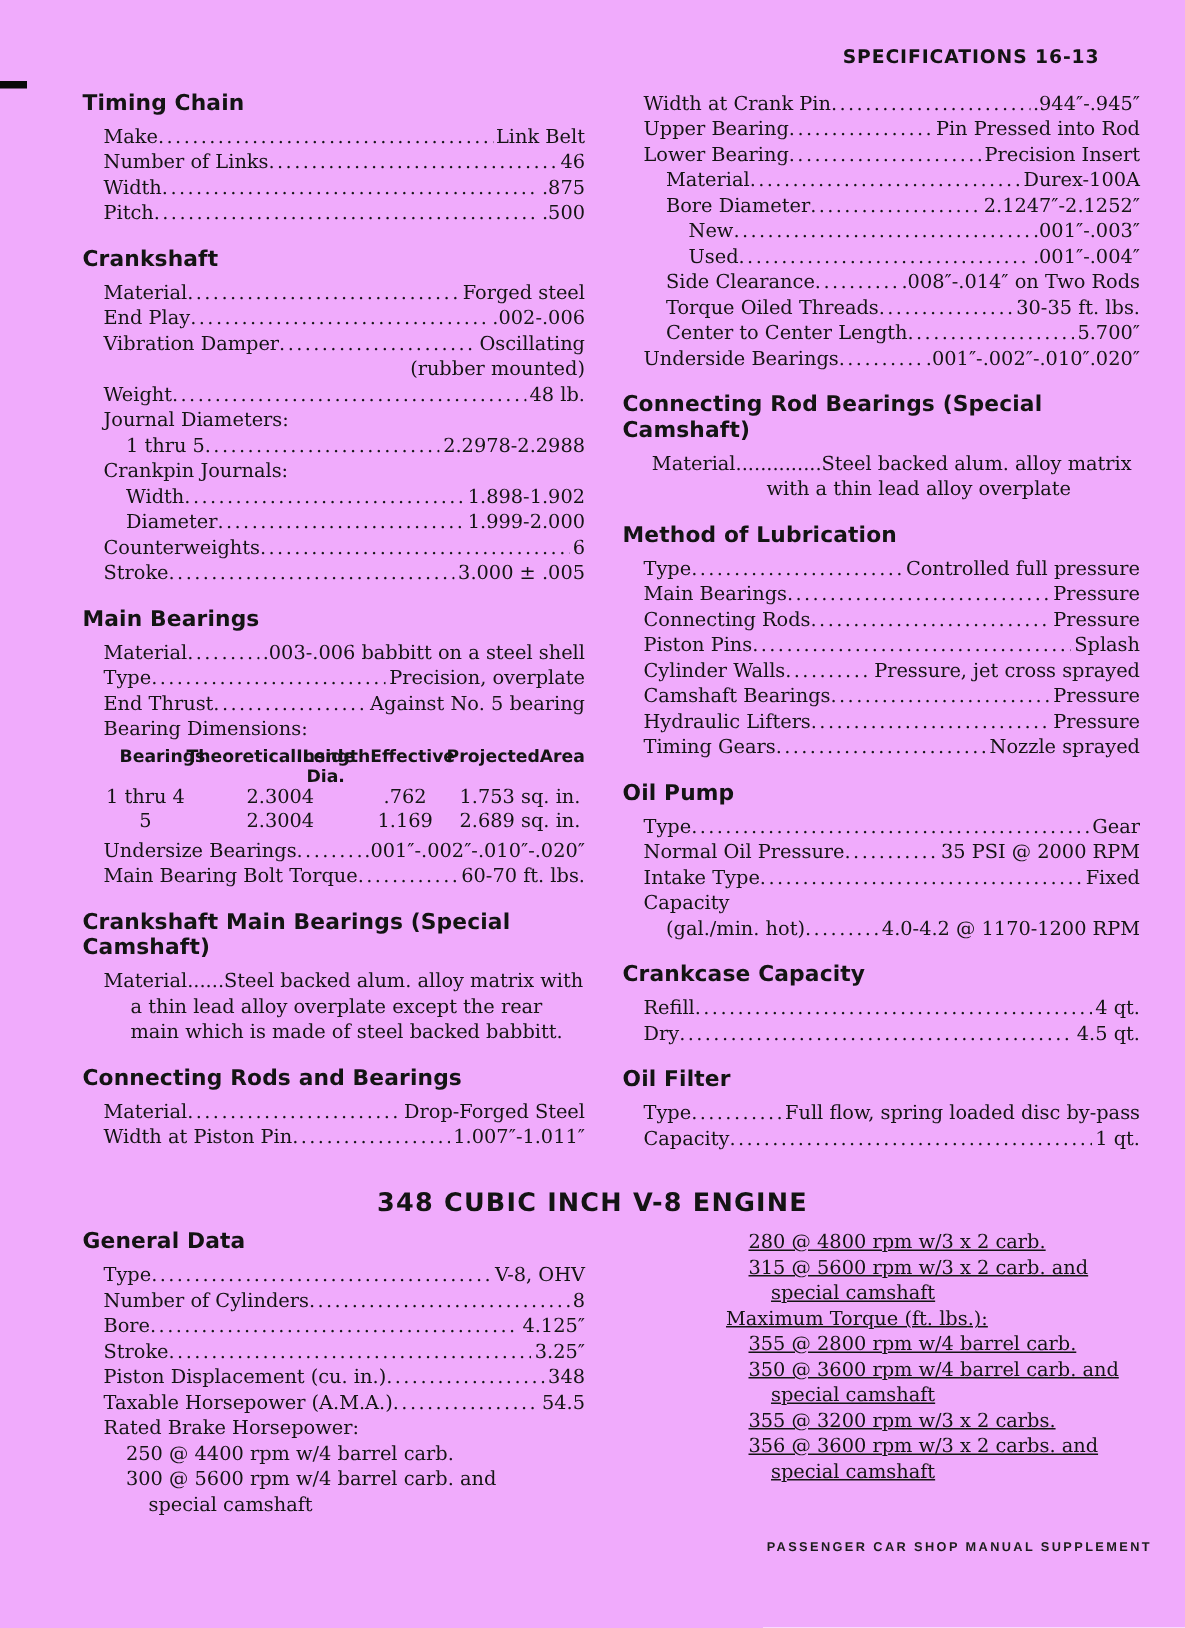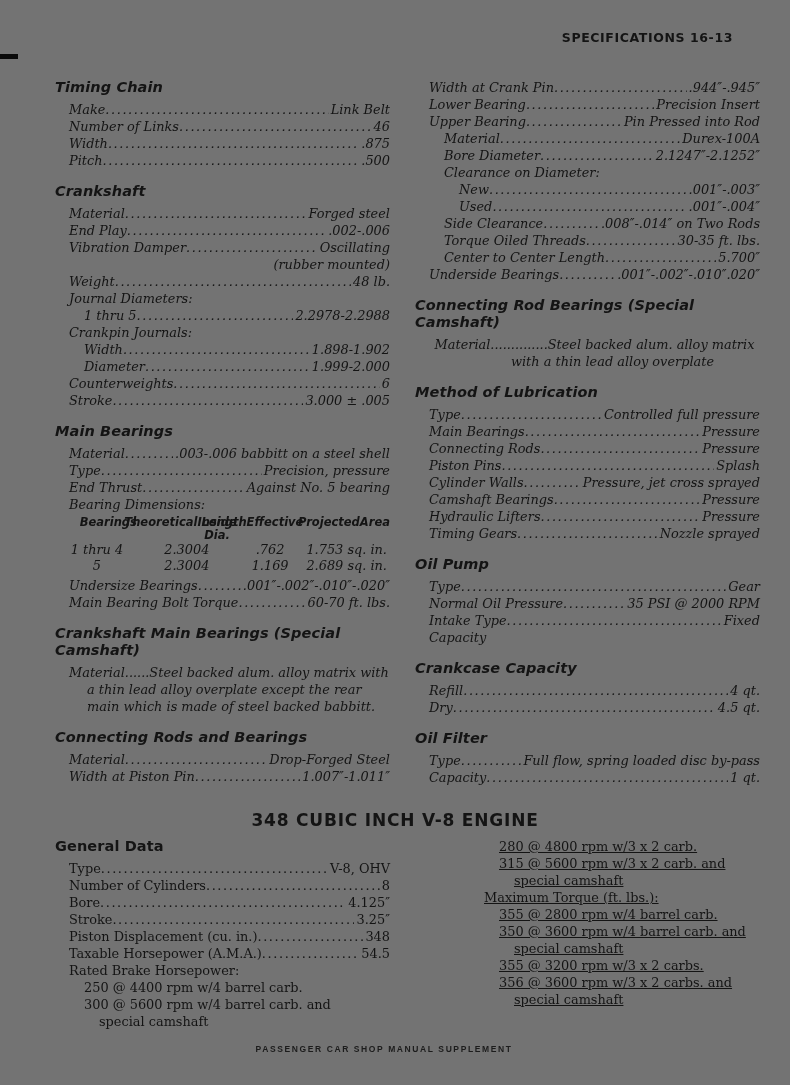--- a/index.html
+++ b/index.html
@@ -1,35 +1,35 @@
 <!DOCTYPE html>
 <html><head>
 <meta charset="utf-8">
 <style>
   html,body { margin:0; padding:0; background:#ffffff; }
   .page {
     position:relative;
     width:790px; height:1085px;
-    background:#737373;
+    background:#f0abfc;
     color:#141414;
     font-family:"DejaVu Serif", serif;
     overflow:hidden;
     box-sizing:border-box;
   }
   .artifact { position:absolute; left:0; top:54px; width:18px; height:5px; background:#0a0a0a; }
   .page-header {
     text-align:right;
     padding:30px 57px 0 0;
     font-family:"DejaVu Sans", sans-serif;
     font-weight:bold;
     font-size:12.5px;
     letter-spacing:0.6px;
   }
   .columns { display:flex; padding:0 30px 0 55px; gap:25px; box-sizing:border-box; }
-  .columns.top { margin-top:34px;font-style:italic; }
+  .columns.top { margin-top:16px; }
   .columns.bottom { margin-top:8px; }
   .col { box-sizing:border-box; }
   .col.left  { width:335px; }
   .col.right { width:345px; }
   .col.shifted { padding-left:55px;text-decoration:underline; }
 
   .section { margin:0 0 14px 0; }
   .section:last-child { margin-bottom:0; }
   .sec-title {
     font-family:"DejaVu Sans", sans-serif;
@@ -75,21 +75,21 @@
 
   .engine-heading {
     text-align:center;
     font-family:"DejaVu Sans", sans-serif;
     font-weight:bold;
     font-size:17px;
     letter-spacing:0.8px;
     margin:24px 0 0 0;
   }
   .page-footer {
-    text-align:center;
+    text-align:right;
     padding:14px 22px 0 0;
     font-family:"Liberation Sans", sans-serif;
     font-weight:bold;
     font-size:8.5px;
     letter-spacing:1.6px;
     color:#1c1c1c;
   }
 </style>
 </head>
 <body>
@@ -186,21 +186,21 @@
         <section class="section">
           <h3 class="sec-title">Main Bearings</h3>
           <div class="row indent0">
             <span class="lbl">Material</span>
             <span class="dots"></span>
             <span class="val">.003-.006 babbitt on a steel shell</span>
           </div>
           <div class="row indent0">
             <span class="lbl">Type</span>
             <span class="dots"></span>
-            <span class="val">Precision, pressure</span>
+            <span class="val">Precision, overplate</span>
           </div>
           <div class="row indent0">
             <span class="lbl">End Thrust</span>
             <span class="dots"></span>
             <span class="val">Against No. 5 bearing</span>
           </div>
           <div class="row indent0">
             <span class="lbl">Bearing Dimensions:</span>
           </div>
           <div class="btable">
@@ -265,41 +265,38 @@
         </section>
       </div>
     <div class="col right" id="top-right">
         <section class="section">
           <div class="row indent0">
             <span class="lbl">Width at Crank Pin</span>
             <span class="dots"></span>
             <span class="val">.944″-.945″</span>
           </div>
           <div class="row indent0">
+            <span class="lbl">Upper Bearing</span>
+            <span class="dots"></span>
+            <span class="val">Pin Pressed into Rod</span>
+          </div>
+          <div class="row indent0">
             <span class="lbl">Lower Bearing</span>
             <span class="dots"></span>
             <span class="val">Precision Insert</span>
           </div>
-          <div class="row indent0">
-            <span class="lbl">Upper Bearing</span>
-            <span class="dots"></span>
-            <span class="val">Pin Pressed into Rod</span>
-          </div>
           <div class="row indent1">
             <span class="lbl">Material</span>
             <span class="dots"></span>
             <span class="val">Durex-100A</span>
           </div>
           <div class="row indent1">
             <span class="lbl">Bore Diameter</span>
             <span class="dots"></span>
             <span class="val">2.1247″-2.1252″</span>
-          </div>
-          <div class="row indent1">
-            <span class="lbl">Clearance on Diameter:</span>
           </div>
           <div class="row indent2">
             <span class="lbl">New</span>
             <span class="dots"></span>
             <span class="val">.001″-.003″</span>
           </div>
           <div class="row indent2">
             <span class="lbl">Used</span>
             <span class="dots"></span>
             <span class="val">.001″-.004″</span>
@@ -384,20 +381,25 @@
             <span class="dots"></span>
             <span class="val">35 PSI @ 2000 RPM</span>
           </div>
           <div class="row indent0">
             <span class="lbl">Intake Type</span>
             <span class="dots"></span>
             <span class="val">Fixed</span>
           </div>
           <div class="row indent0">
             <span class="lbl">Capacity</span>
+          </div>
+          <div class="row indent1">
+            <span class="lbl">(gal./min. hot)</span>
+            <span class="dots"></span>
+            <span class="val">4.0-4.2 @ 1170-1200 RPM</span>
           </div>
         </section>
         <section class="section">
           <h3 class="sec-title">Crankcase Capacity</h3>
           <div class="row indent0">
             <span class="lbl">Refill</span>
             <span class="dots"></span>
             <span class="val">4 qt.</span>
           </div>
           <div class="row indent0">

